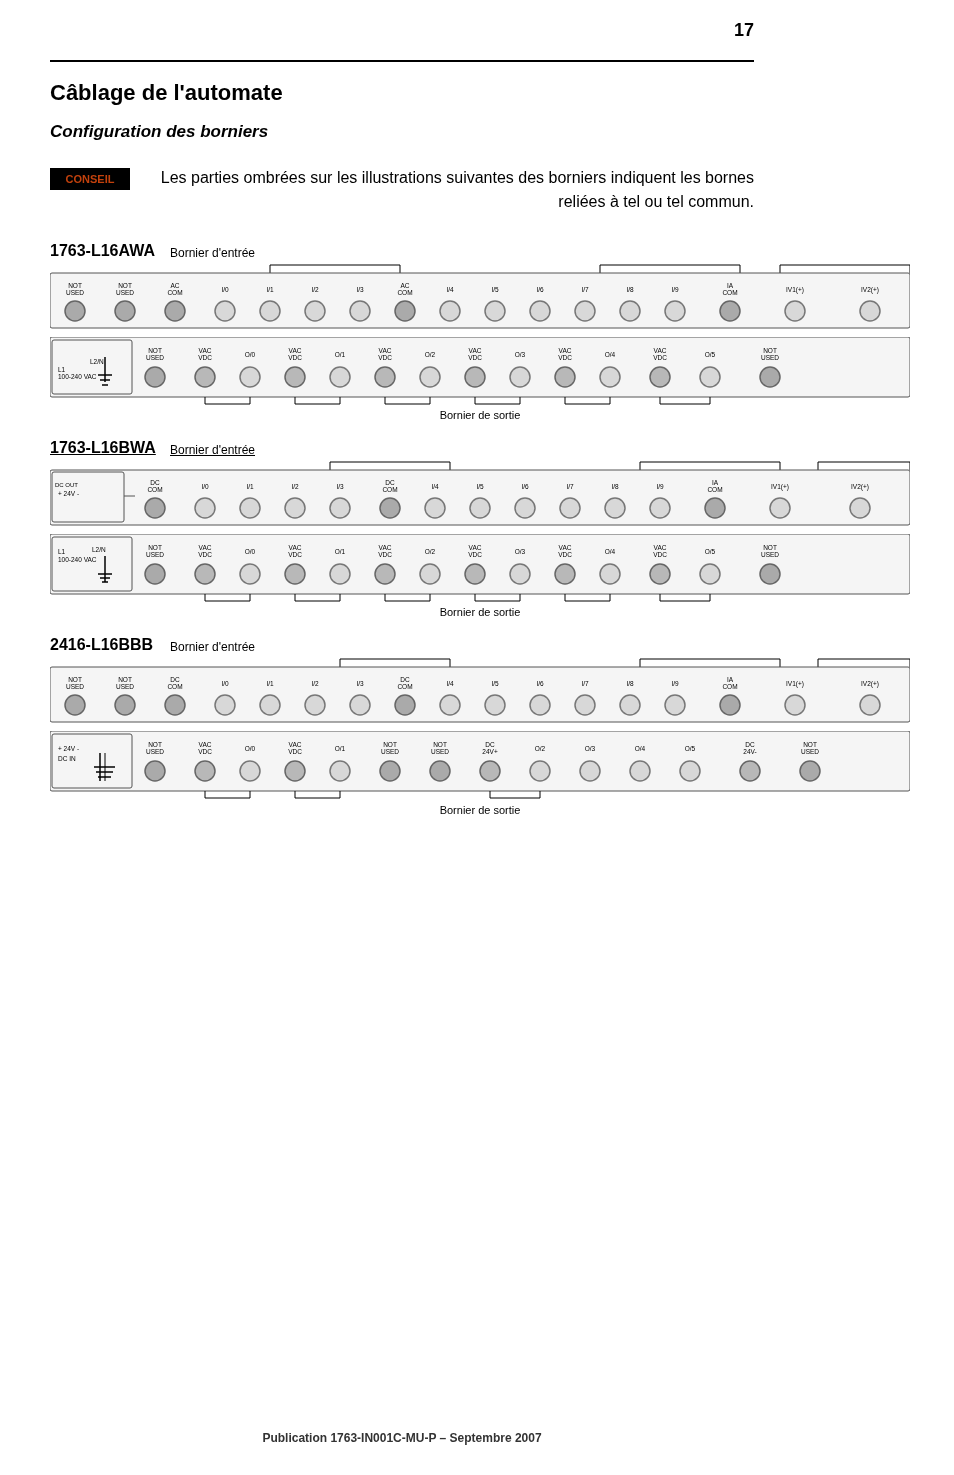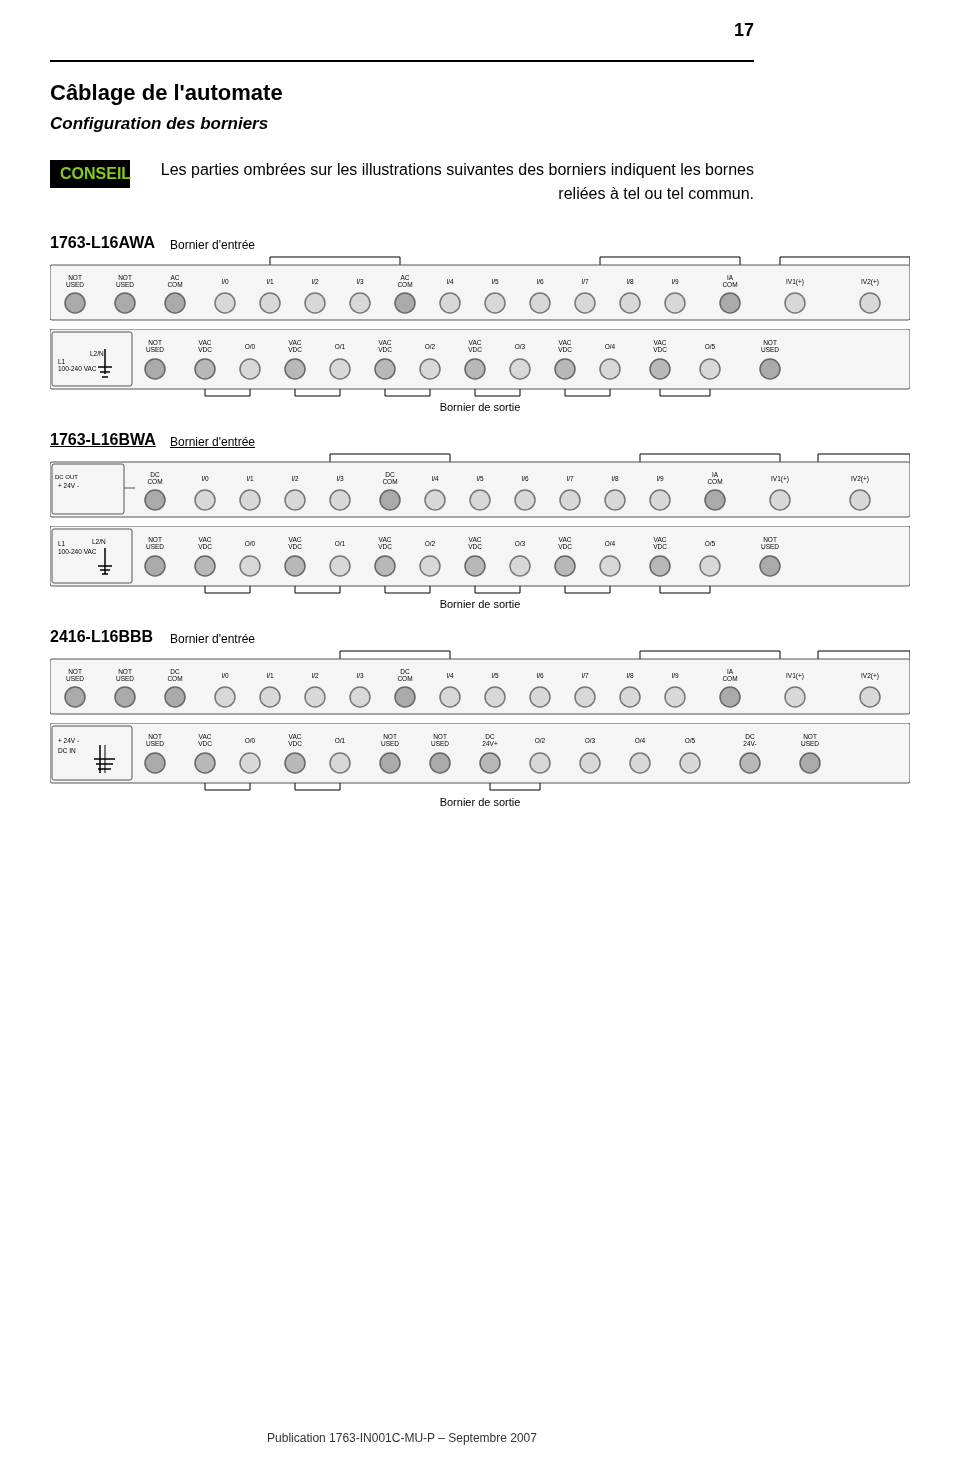--- a/index.html
+++ b/index.html
@@ -25,59 +25,60 @@
       font-weight: bold;
     }
     .top-rule {
       border-top: 2px solid #000;
       margin-bottom: 18px;
       margin-top: 30px;
     }
     h1 {
       font-size: 22px;
       font-weight: bold;
-      margin-bottom: 8px;
+      margin-bottom: 16px;
     }
     h2 {
       font-size: 17px;
       font-weight: bold;
       margin-bottom: 24px;
       font-style: italic;
     }
     .conseil-box {
       display: flex;
       align-items: flex-start;
       margin-bottom: 28px;
       gap: 16px;
     }
     .conseil-label {
       background: #000;
-      color: #84cc16;
+      color: #c2410c;
       font-weight: bold;
-      font-size: 16px;
+      font-size: 11px;
       padding: 5px 10px;
       white-space: nowrap;
       min-width: 80px;
       text-align: center;
       margin-top: 2px;
     }
     .conseil-text {
       font-size: 16px;
       line-height: 1.5;
       text-align: right;
     }
 
     .footer-text {
       position: absolute;
       bottom: 30px;
       left: 0;
       right: 0;
       text-align: center;
       font-size: 12px;
       color: #333;
+      font-weight: bold;
     }
 
     .diagram-block {
       margin-bottom: 6px;
     }
     .model-title-row {
       display: flex;
       align-items: flex-end;
       margin-bottom: 3px;
     }

